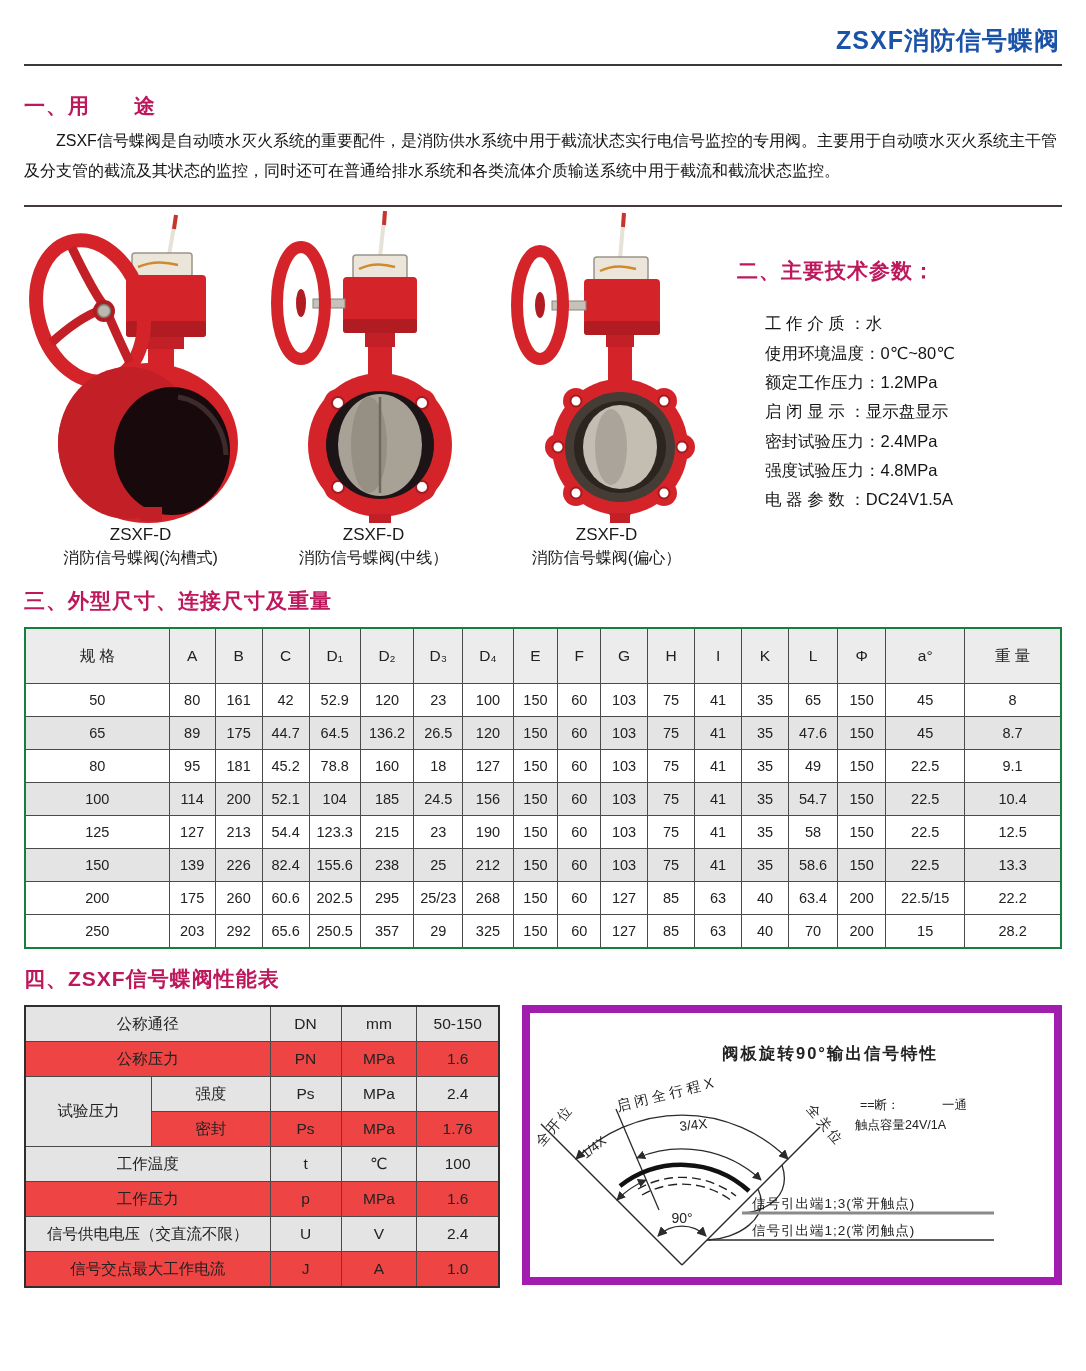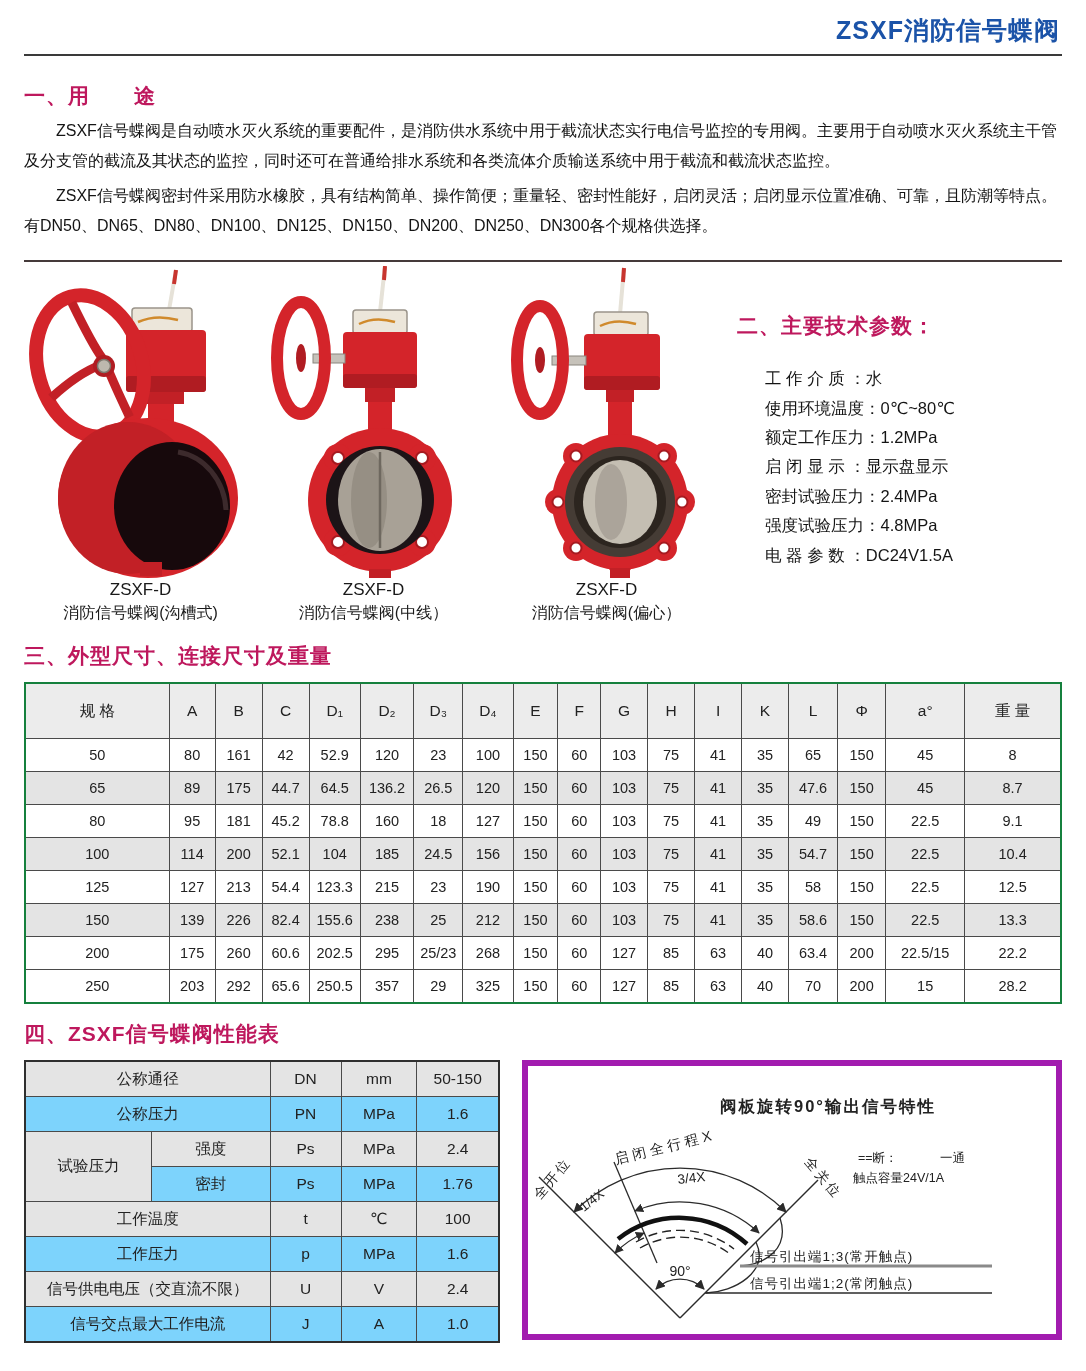--- a/index.html
+++ b/index.html
@@ -1,19 +1,19 @@
 <!DOCTYPE html>
 <html><head>
 <meta charset="utf-8">
 <style>
   html,body{margin:0;padding:0;background:#fff;}
   .page{
     width:1086px;height:1371px;margin:0 auto;background:#ffffff;
     font-family:"Liberation Sans","DejaVu Sans",sans-serif;color:#1c1c1c;
-    position:relative;box-sizing:border-box;padding:0 24px;overflow:hidden;
+    position:relative;box-sizing:border-box;padding:10px 24px;overflow:hidden;
   }
   
   .hdr{padding-top:14px;border-bottom:2px solid #3a3a3a;}
   .hdr h1{margin:0;padding:0 2px 7px 0;text-align:right;font-size:25px;font-weight:bold;color:#1b53a8;letter-spacing:1px;}
   
   .sec-h{color:#be185d;font-size:21px;font-weight:bold;margin:0;letter-spacing:1px;}
   
   .purpose{margin-top:26px;}
   .purpose p{margin:6px 0 0;font-size:16px;line-height:1.85;text-indent:2em;color:#141414;}
   .divider{border:none;border-top:2px solid #453a3a;margin:20px 0 0;}
@@ -31,40 +31,39 @@
   .dims-sec{margin-top:18px;}
   table.dims{width:100%;border-collapse:collapse;table-layout:fixed;border:2px solid #15803d;margin-top:12px;}
   table.dims th,table.dims td{border:1px solid #4a4a4a;text-align:center;font-weight:normal;font-size:14.5px;color:#222;padding:0;}
   table.dims thead th{height:54px;background:#ececec;font-size:15.5px;}
   table.dims tbody td{height:32px;background:#fff;}
   table.dims tr.shaded td{background:#e4e4e4;}
   
   .perf-sec{margin-top:16px;}
   .perf-row{display:flex;margin-top:12px;align-items:flex-start;}
   table.perf{width:484px;border-collapse:collapse;table-layout:fixed;border:2px solid #2f2f2f;}
-  table.perf td{border:1px solid #4a4a4a;text-align:center;font-size:15.5px;color:#222;height:34px;padding:0;background:#7dd3fc;}
+  table.perf td{border:1px solid #4a4a4a;text-align:center;font-size:15.5px;color:#222;height:34px;padding:0;background:#ef4444;}
   table.perf tr.shaded td{background:#e4e4e4;}
   table.perf td.span-keep{background:#fff;}
-  .diagram{margin-left:22px;width:549px;height:280px;border:6px solid #a21caf;box-sizing:border-box;background:#fff;}
+  .diagram{margin-left:22px;width:549px;height:280px;border:8px solid #a21caf;box-sizing:border-box;background:#fff;}
   .diagram svg{display:block;}
   .cad{font-family:"Liberation Sans","DejaVu Sans",sans-serif;fill:#222;}
 </style>
 </head>
 <body>
 
 <div class="page">
 
   <div class="hdr">
     <h1>ZSXF消防信号蝶阀</h1>
   </div>
 
   <div class="purpose">
     <h2 class="sec-h">一、用　　途</h2>
     <p>ZSXF信号蝶阀是自动喷水灭火系统的重要配件，是消防供水系统中用于截流状态实行电信号监控的专用阀。主要用于自动喷水灭火系统主干管及分支管的截流及其状态的监控，同时还可在普通给排水系统和各类流体介质输送系统中用于截流和截流状态监控。</p>
-    <p>ZSXF信号蝶阀密封件采用防水橡胶，具有结构简单、操作简便；重量轻、密封性能好，启闭灵活；启闭显示位置准确、可靠，且防潮等特点。有DN50、DN65、DN80、DN100、DN125、DN150、DN200、DN250、DN300各个规格供选择。</p>
   </div>
 
   <hr class="divider">
 
   <div class="mid">
     <div class="figs">
 
       <figure>
         <svg width="225" height="312" viewBox="0 0 225 312">
           <line x1="148" y1="4" x2="141" y2="44" stroke="#e6e2d8" stroke-width="4"></line>

